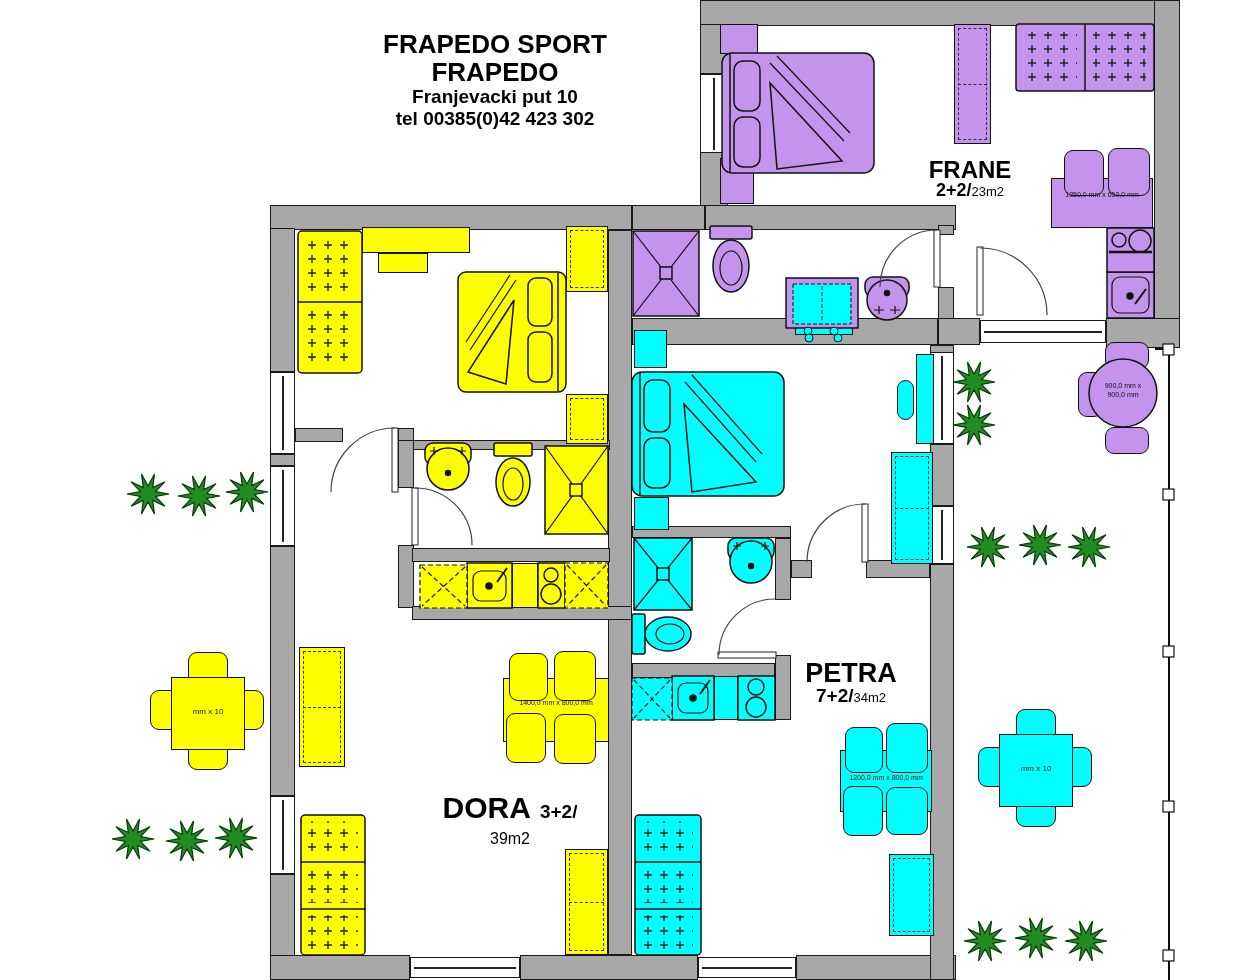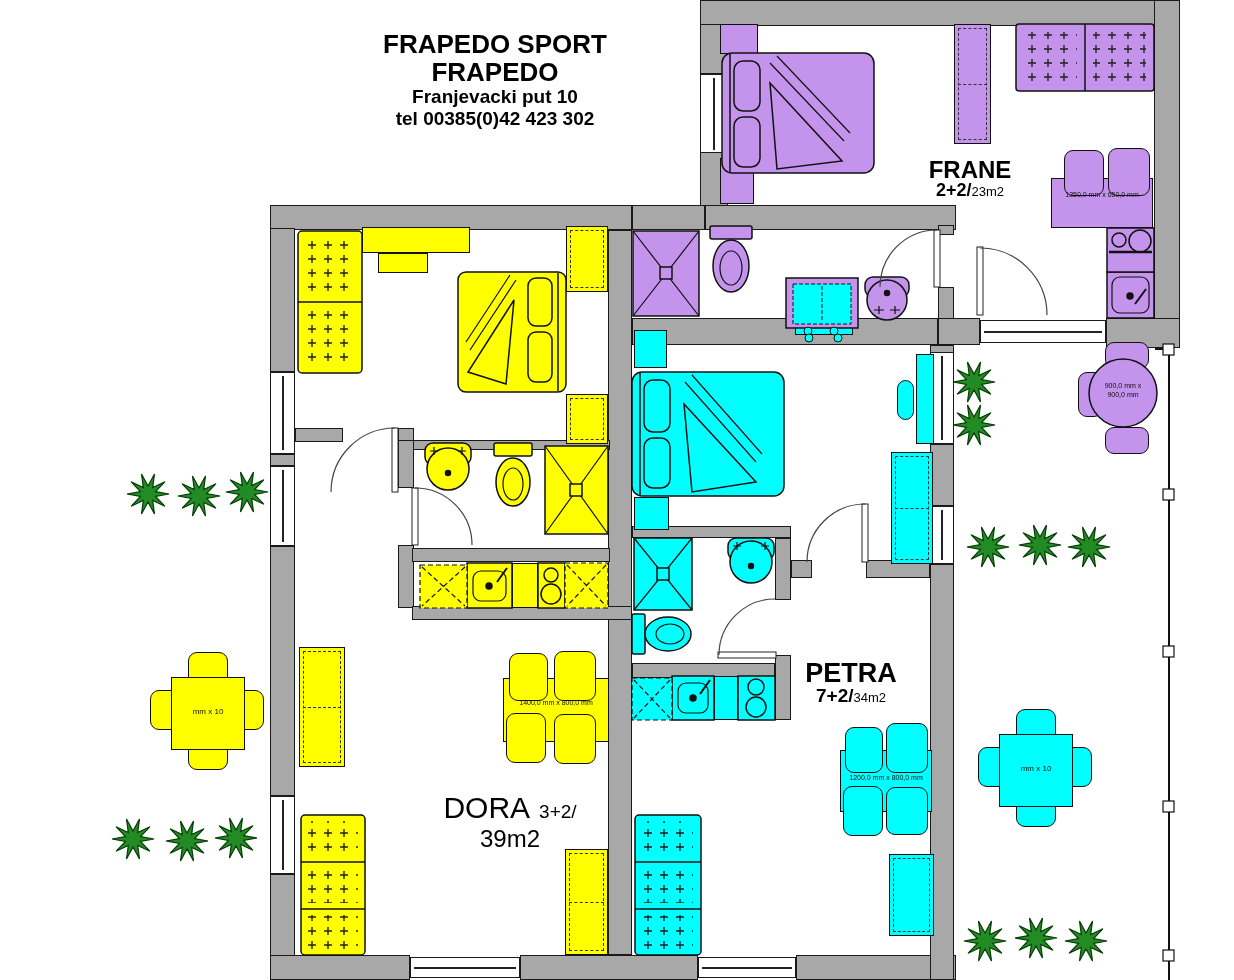--- a/index.html
+++ b/index.html
@@ -406,22 +406,22 @@
     <div style="font-size:19px;font-weight:bold;line-height:22px">Franjevacki put 10</div>
     <div style="font-size:19px;font-weight:bold;line-height:22px">tel 00385(0)42 423 302</div>
   </div>
 
   <div class="lbl" style="left:905px;top:158px;width:130px">
     <div style="font-size:24px;font-weight:bold;line-height:24px">FRANE</div>
     <div style="line-height:17px"><span style="font-size:18px;font-weight:bold">2+2/</span><span style="font-size:13px">23m2</span></div>
   </div>
 
   <div class="lbl" style="left:400px;top:793px;width:220px">
-    <div style="line-height:30px"><span style="font-size:30px;font-weight:normal">DORA</span><span style="font-size:19px;font-weight:normal;margin-left:9px">3+2/</span></div>
-    <div style="font-size:24px;line-height:22px">39m2</div>
+    <div style="line-height:30px"><span style="font-size:30px;font-weight:bold">DORA</span><span style="font-size:19px;font-weight:bold;margin-left:9px">3+2/</span></div>
+    <div style="font-size:16px;line-height:22px">39m2</div>
   </div>
 
   <div class="lbl" style="left:786px;top:660px;width:130px">
     <div style="font-size:27px;font-weight:bold;line-height:27px">PETRA</div>
     <div style="line-height:18px"><span style="font-size:19px;font-weight:bold">7+2/</span><span style="font-size:13px">34m2</span></div>
   </div>
 
   <div class="dim" style="left:1051px;top:190px;width:102px">1350,0 mm x 650,0 mm</div>
   <div class="dim" style="left:503px;top:698px;width:106px">1400,0 mm x 800,0 mm</div>
   <div class="dim" style="left:840px;top:773px;width:92px">1200,0 mm x 800,0 mm</div>

